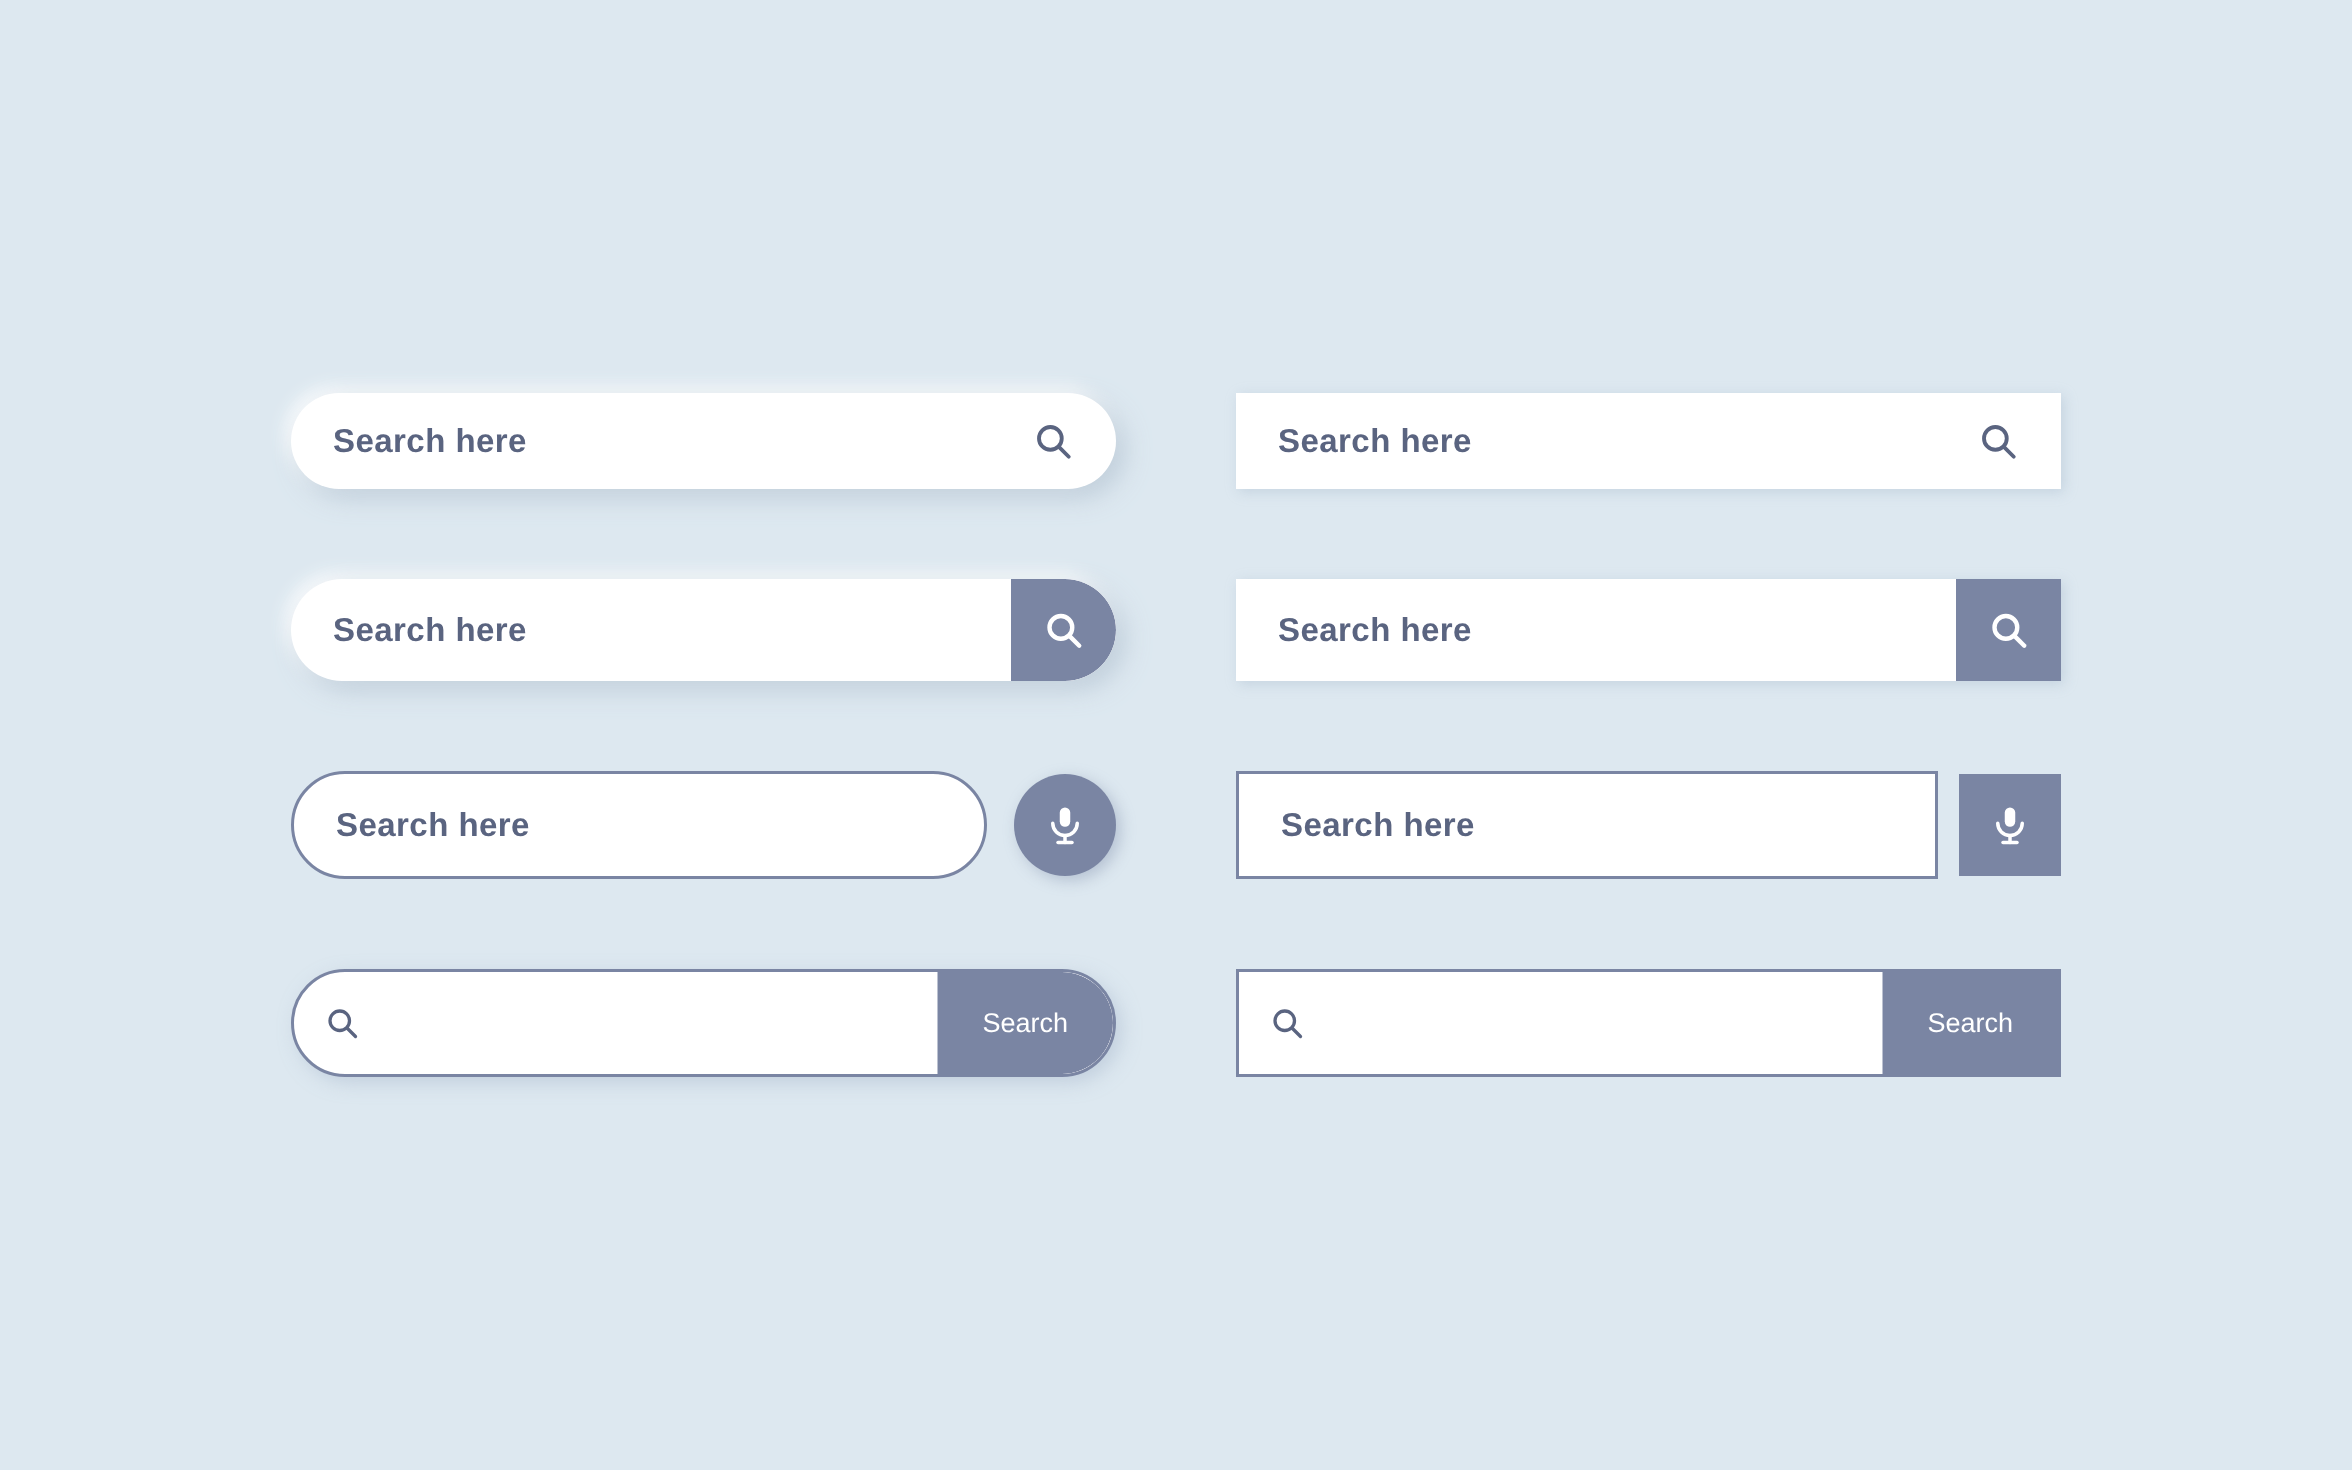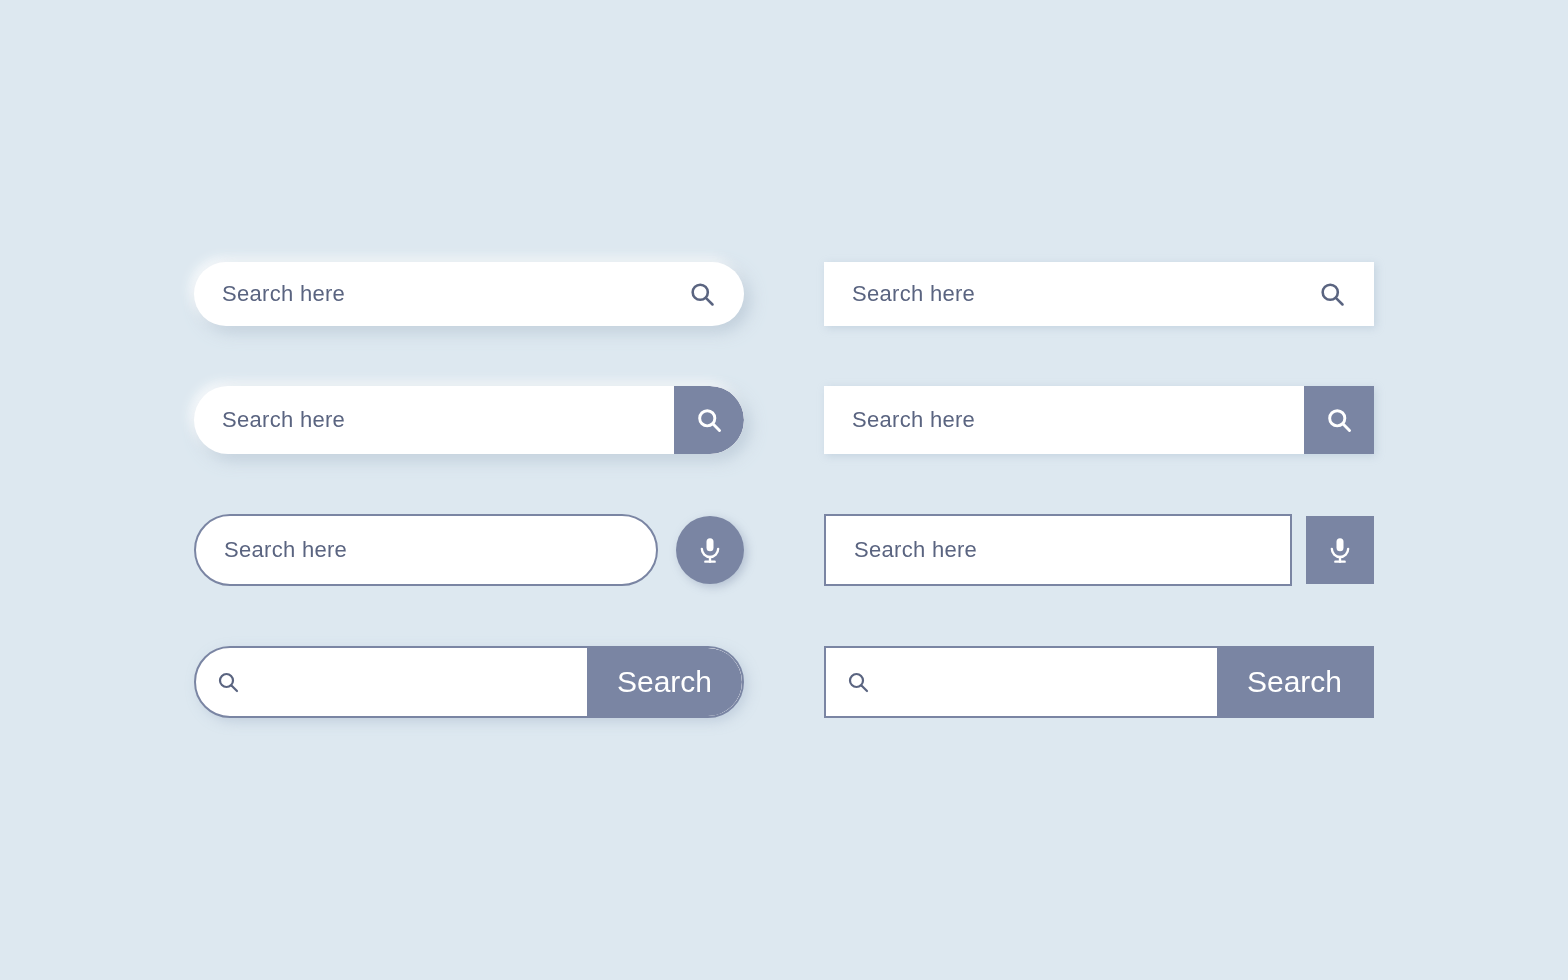--- a/index.html
+++ b/index.html
@@ -208,27 +208,27 @@
       background: #7a85a3;
       display: flex;
       align-items: center;
       justify-content: center;
       padding: 0 30px;
     }
 
     .placeholder-text {
       color: #5a6480;
       font-size: 22px;
-      font-weight: 400;
+      font-weight: 700;
       letter-spacing: 0.3px;
     }
 
     .btn-label {
       color: #ffffff;
-      font-size: 30px;
+      font-size: 18px;
       font-weight: 500;
     }
 
     
     .search-icon-svg {
       width: 28px;
       height: 28px;
       flex-shrink: 0;
     }
 

